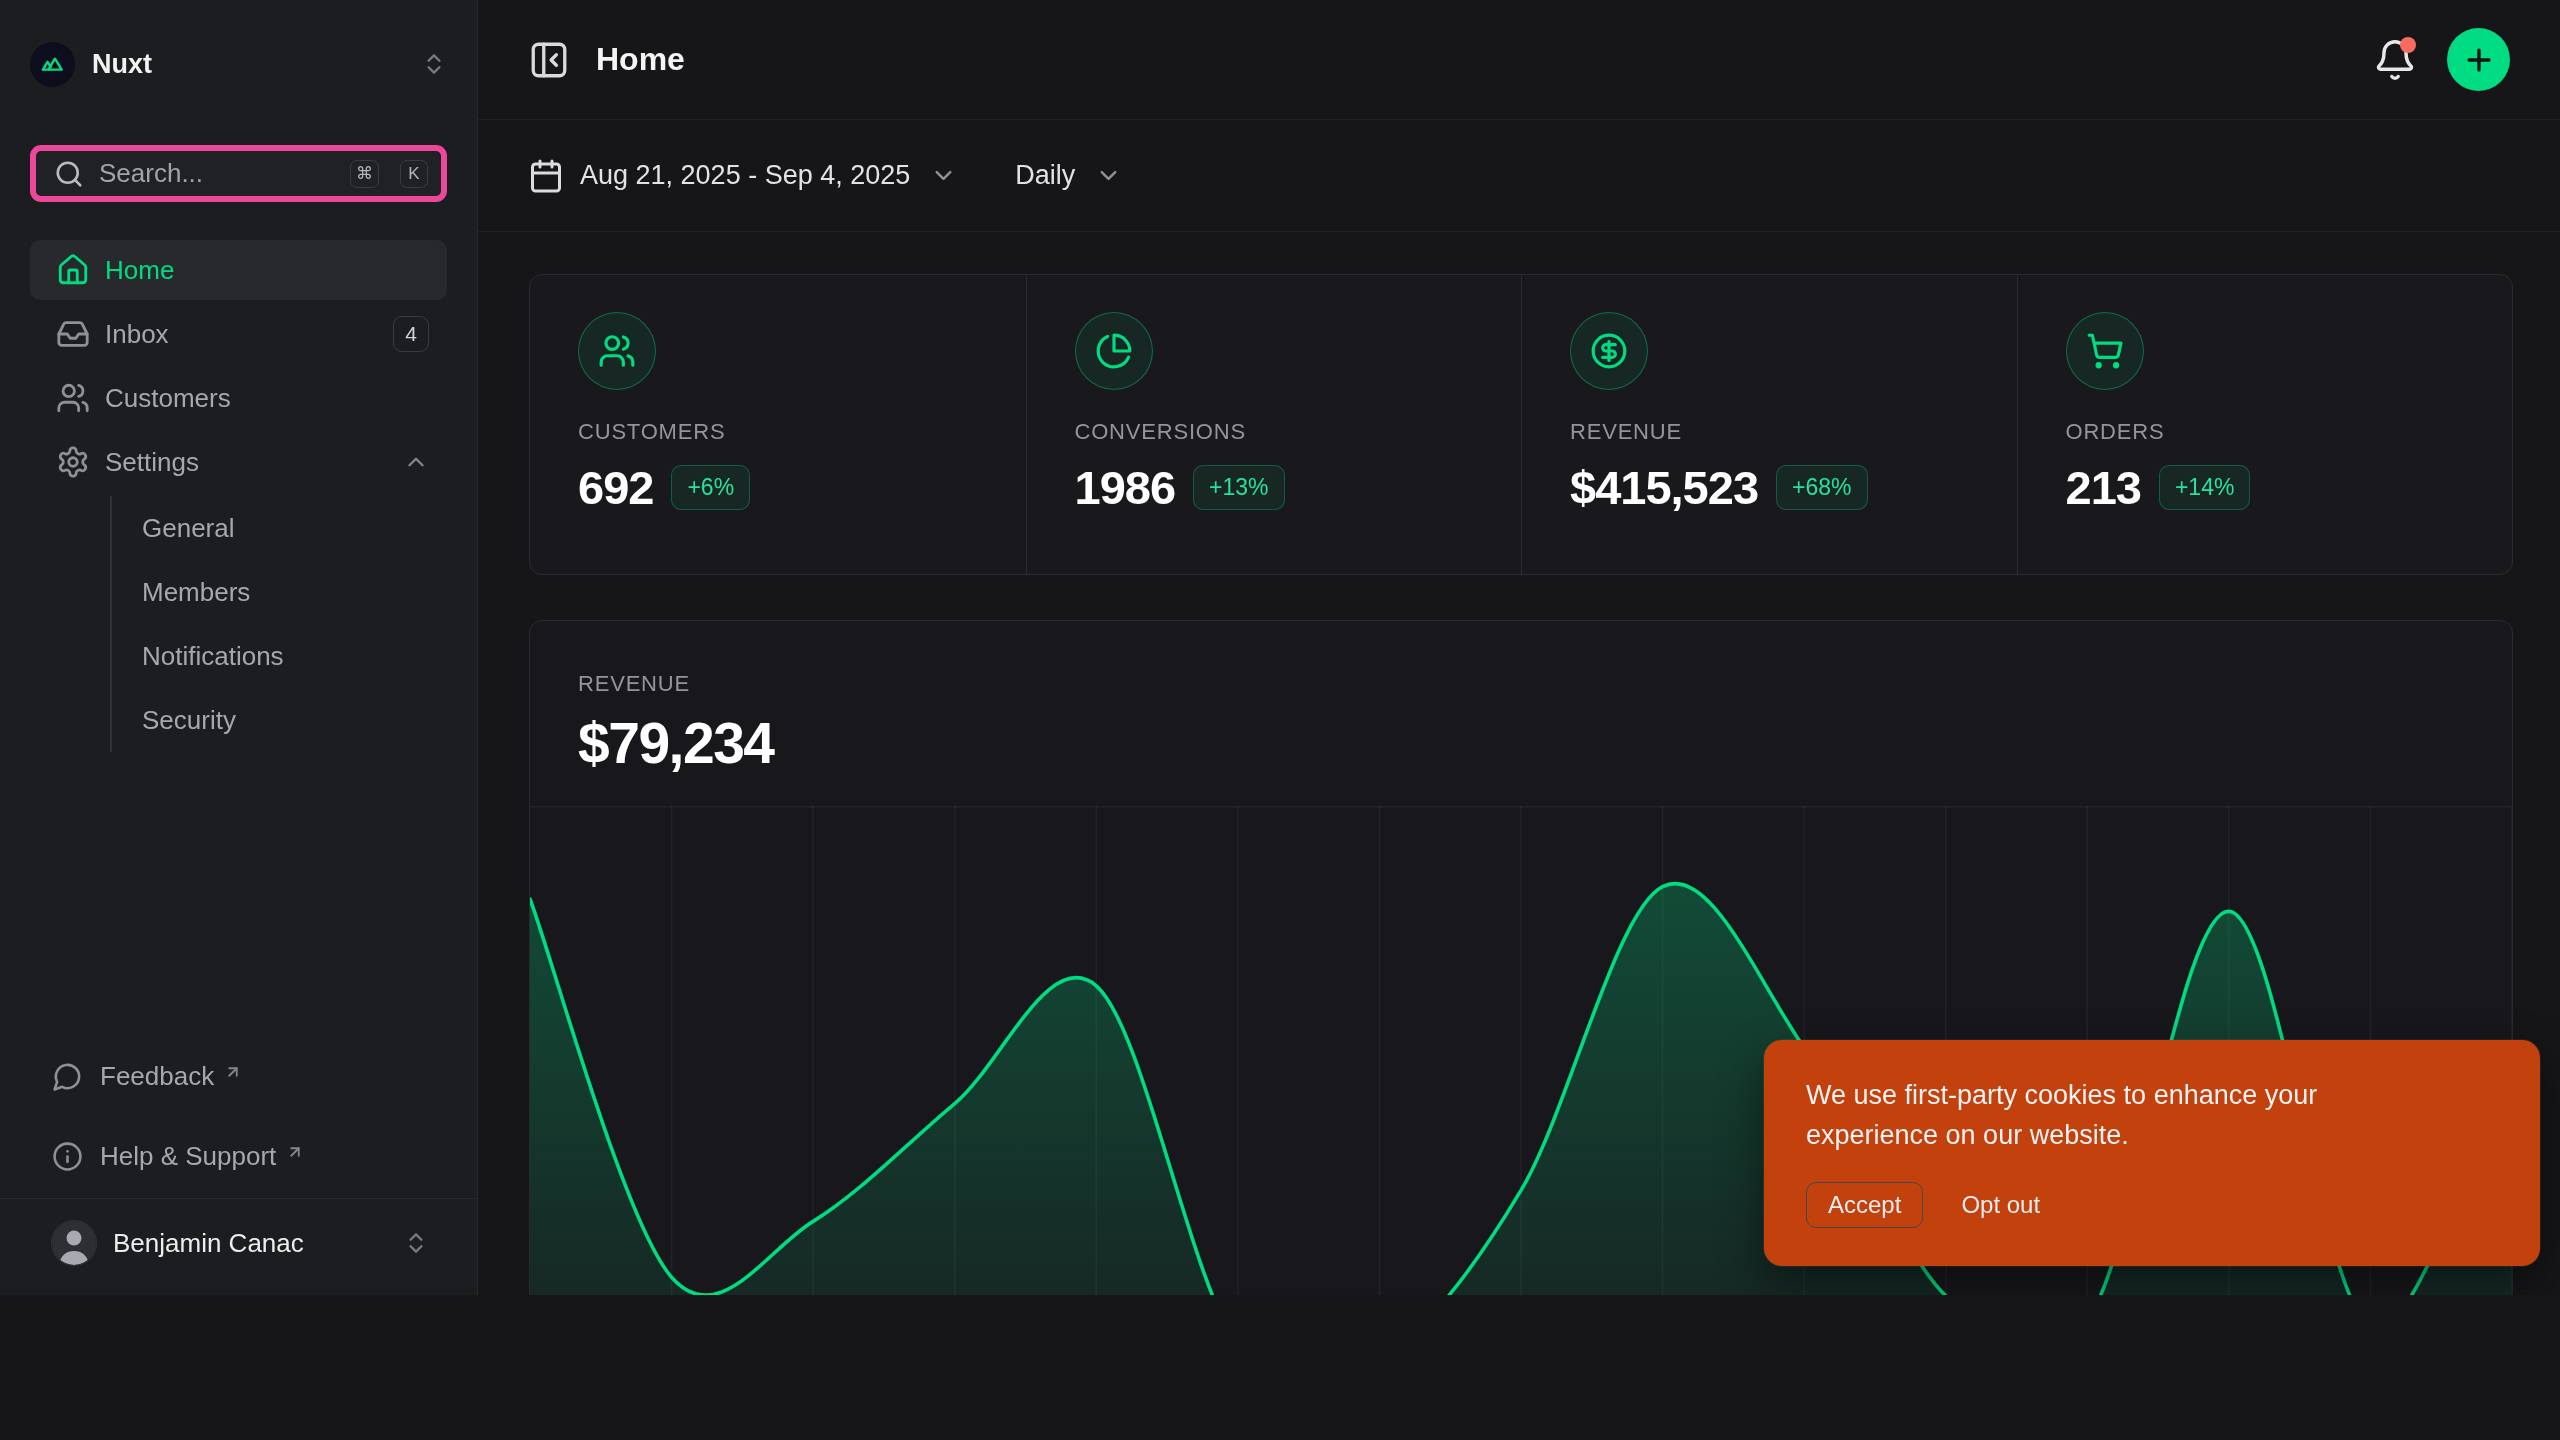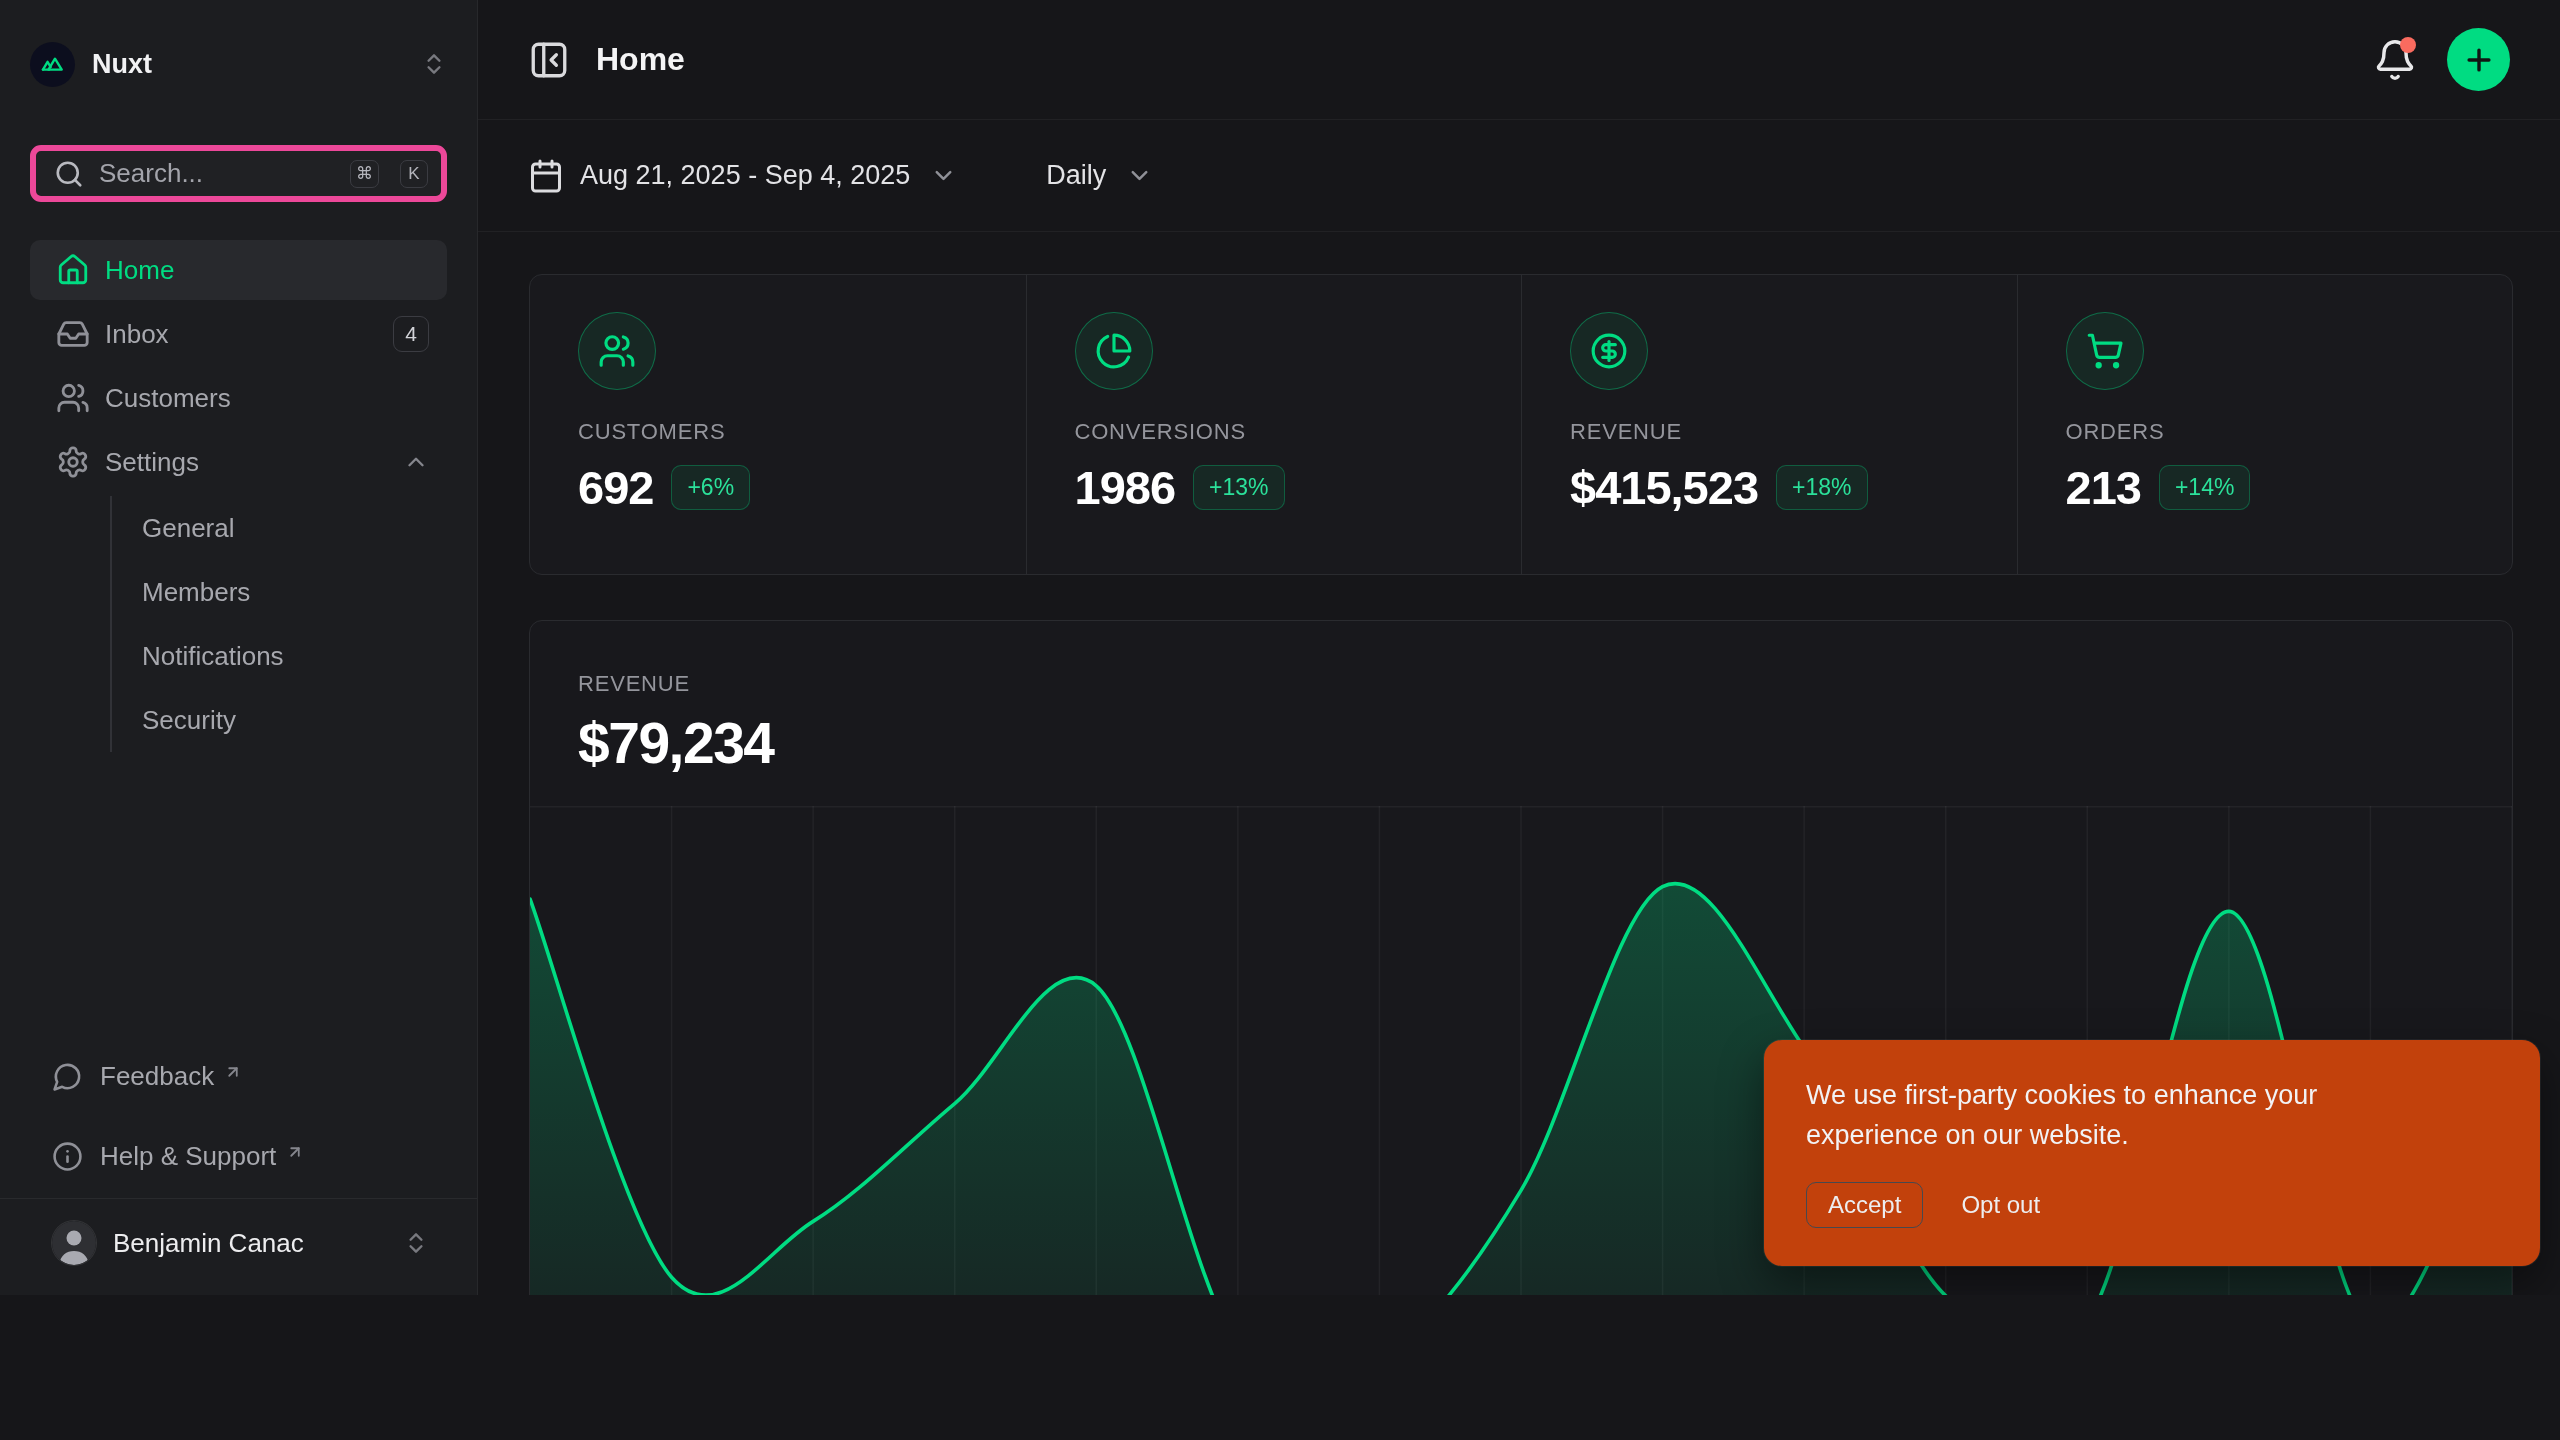--- a/index.html
+++ b/index.html
@@ -56,21 +56,21 @@
   .bell-dot{position:absolute;top:-1px;right:1px;width:16px;height:16px;border-radius:50%;}
   .plus-btn{width:63px;height:63px;border-radius:50%;background:#00DC82;border:none;cursor:pointer;
             display:flex;align-items:center;justify-content:center;color:#101513;}
   .plus-btn svg{width:34px;height:34px;}
   .toolbar{height:112px;min-height:112px;border-bottom:1px solid rgba(255,255,255,0.05);
            display:flex;align-items:center;padding:0 50px;}
   .tb-btn{display:flex;align-items:center;gap:16px;color:#E3E3E6;font-size:27px;font-weight:500;cursor:pointer;
           background:none;border:none;font-family:inherit;padding:0;}
   .cal-icon{width:36px;height:36px;color:#DCDCDF;}
   .chev-down{width:27px;height:27px;color:#8F9097;margin-left:4px;}
-  .tb-daily{margin-left:89px;}
+  .tb-daily{margin-left:58px;}
 
   .content{flex:1;padding:42px 47px 0 51px;position:relative;min-height:0;}
   .stats{height:301px;border:1px solid #2A2B2F;border-radius:13px;background:#19191D;
          display:grid;grid-template-columns:repeat(4,1fr);overflow:hidden;}
   .stat{padding:37px 24px 0 48px;border-left:1px solid #2A2B2F;cursor:pointer;}
   .stat:first-child{border-left:none;}
   .stat-iconwrap{width:78px;height:78px;border-radius:50%;background:rgba(0,220,130,0.08);
                  border:1.5px solid rgba(0,220,130,0.38);display:flex;align-items:center;justify-content:center;color:#00DC82;}
   .stat-iconwrap svg{width:38px;height:38px;}
   .stat-label{margin-top:29px;font-size:22px;letter-spacing:0.8px;color:#94959C;font-weight:500;}
@@ -314,21 +314,21 @@
             <div class="stat-iconwrap">
               <svg viewBox="0 0 24 24" fill="none" stroke="currentColor" stroke-width="2" stroke-linecap="round" stroke-linejoin="round">
                 <circle cx="12" cy="12" r="10"></circle>
                 <path d="M16 8h-6a2 2 0 1 0 0 4h4a2 2 0 1 1 0 4H8"></path>
                 <path d="M12 18V6"></path>
               </svg>
             </div>
             <div class="stat-label">REVENUE</div>
             <div class="stat-row">
               <span class="stat-value">$415,523</span>
-              <span class="stat-delta">+18%</span>
+              <span class="stat-delta">+68%</span>
             </div>
           </div>
           <div class="stat">
             <div class="stat-iconwrap">
               <svg viewBox="0 0 24 24" fill="none" stroke="currentColor" stroke-width="2" stroke-linecap="round" stroke-linejoin="round">
                 <circle cx="8" cy="21" r="1"></circle>
                 <circle cx="19" cy="21" r="1"></circle>
                 <path d="M2.05 2.05h2l2.66 12.42a2 2 0 0 0 2 1.58h9.78a2 2 0 0 0 1.95-1.57l1.65-7.43H5.12"></path>
               </svg>
             </div>

